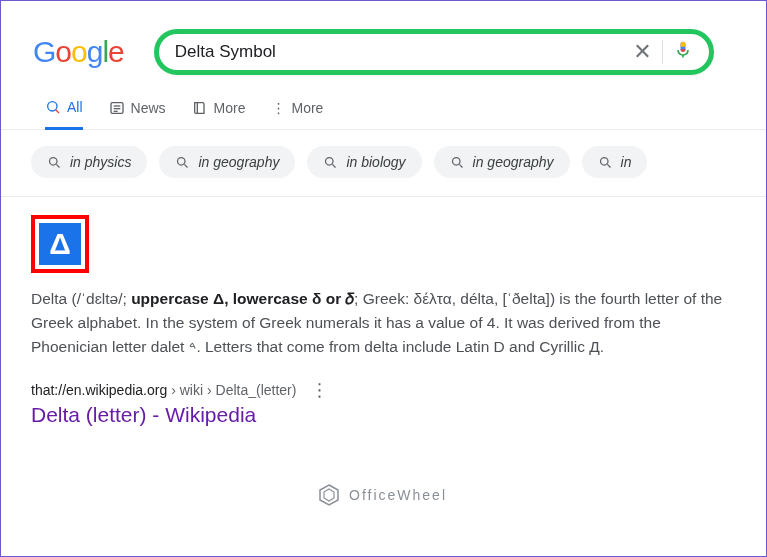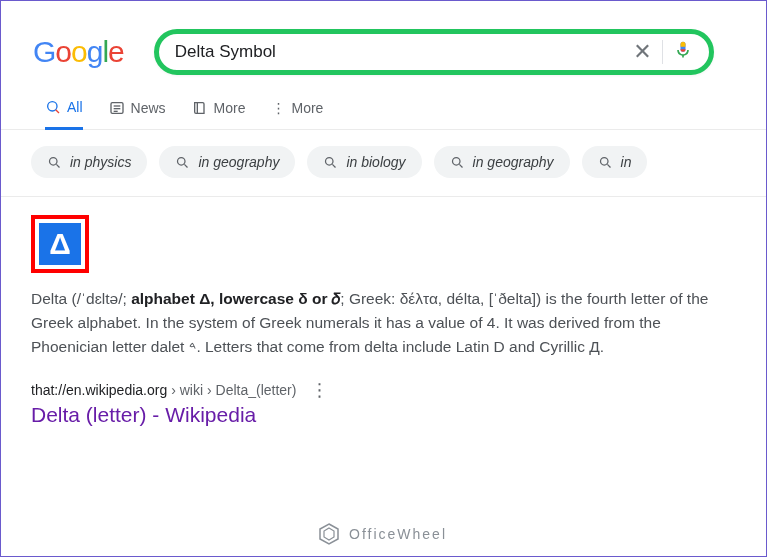--- a/index.html
+++ b/index.html
@@ -156,21 +156,21 @@
   .result-title {
     font-size: 21px;
     color: #681da8;
     margin-top: 4px;
     cursor: pointer;
   }
 
   .watermark {
     position: absolute;
     left: 316px;
-    top: 521px;
+    top: 482px;
     display: flex;
     align-items: center;
     gap: 8px;
     color: #8a9097;
     font-size: 14px;
     letter-spacing: 2px;
     pointer-events: none;
   }
   .watermark svg { width: 24px; height: 24px; }
 </style>
@@ -262,21 +262,21 @@
     <span>in</span>
   </div>
 </div>
 
 <div class="content">
   <div class="delta-thumb-wrap">
     <div class="delta-thumb">Δ</div>
   </div>
 
   <div class="snippet">
-    <span>Delta (/ˈdɛltə/; </span><span class="bold">alphabet Δ, lowercase δ or 𝛿</span><span>; Greek: δέλτα, délta, [ˈðelta]) is the fourth letter of the Greek alphabet. In the system of Greek numerals it has a value of 4. It was derived from the Phoenician letter dalet 𐤃. Letters that come from delta include Latin D and Cyrillic Д.</span>
+    <span>Delta (/ˈdɛltə/; </span><span class="bold">uppercase Δ, lowercase δ or 𝛿</span><span>; Greek: δέλτα, délta, [ˈðelta]) is the fourth letter of the Greek alphabet. In the system of Greek numerals it has a value of 4. It was derived from the Phoenician letter dalet 𐤃. Letters that come from delta include Latin D and Cyrillic Д.</span>
   </div>
 
   <div class="result-url">
     <span>that://en.wikipedia.org</span>
     <span class="path"> › wiki › Delta_(letter)</span>
     <span class="menu-dots">⋮</span>
   </div>
   <div class="result-title">Delta (letter) - Wikipedia</div>
 </div>
 

